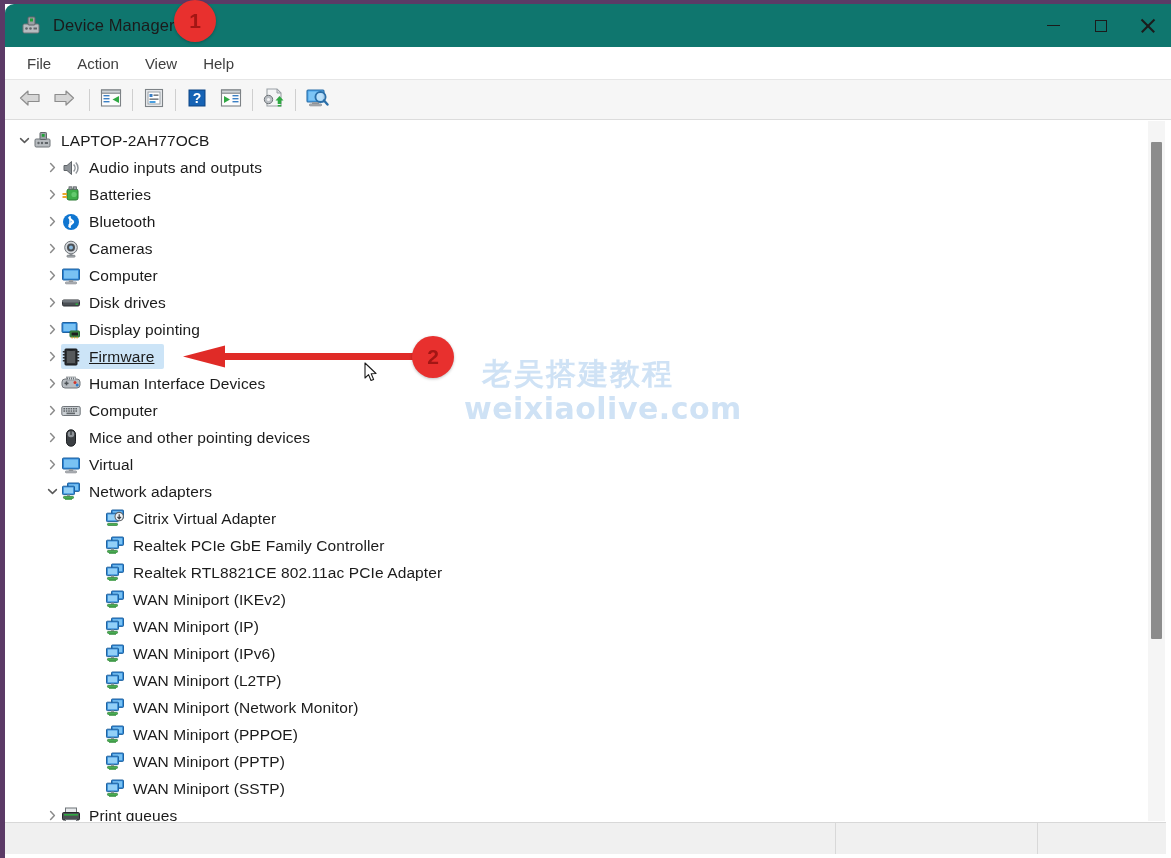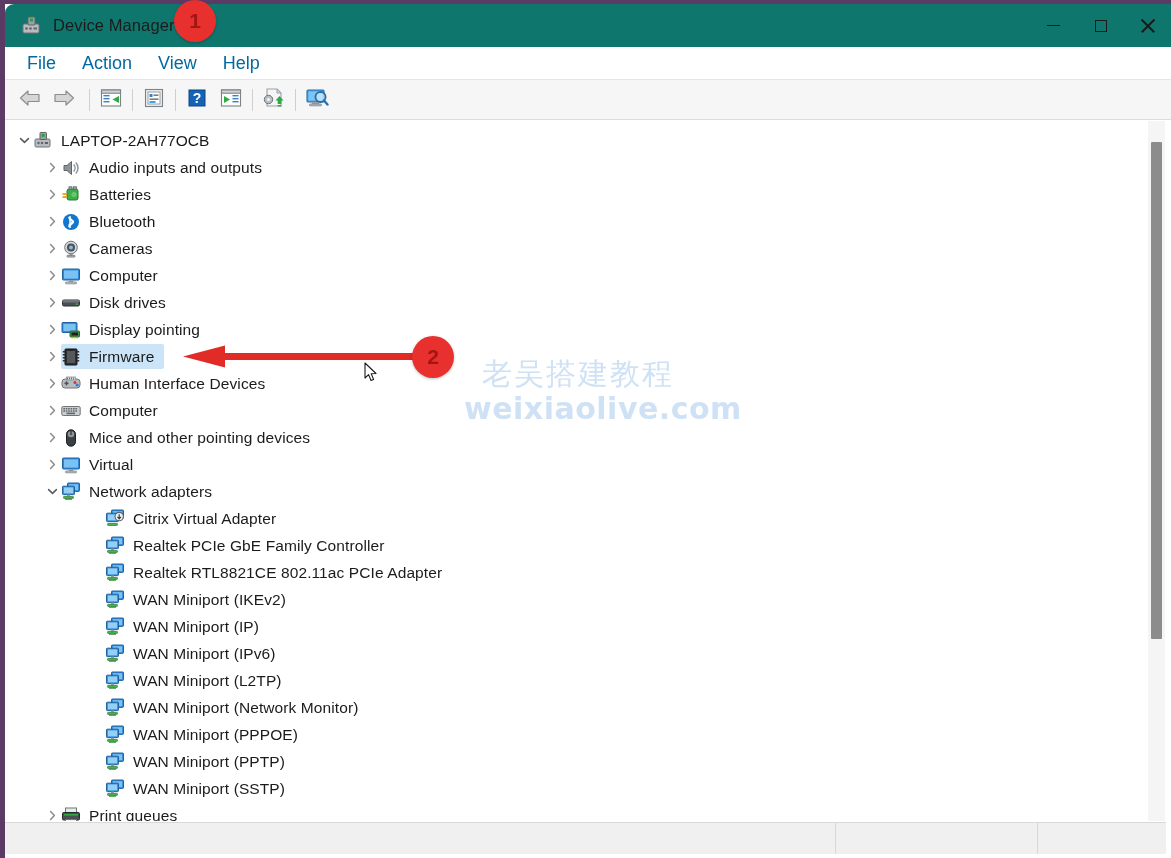--- a/index.html
+++ b/index.html
@@ -77,22 +77,22 @@
   
   #menubar {
     position: absolute;
     left: 5px; top: 47px;
     width: 1166px; height: 33px;
     background: #ffffff;
     display: flex; align-items: center;
     border-bottom: 1px solid #e6e6e6;
   }
   .menu-item {
-    font-size: 18px;
-    color: #0369a1;
+    font-size: 15px;
+    color: #404040;
     padding: 3px 10px;
     margin-left: 6px;
     white-space: nowrap;
   }
   .menu-item:first-child { margin-left: 12px; }
 
   
   #toolbar {
     position: absolute;
     left: 5px; top: 80px;
@@ -153,21 +153,21 @@
     font-size: 15.5px;
     color: #1b1b1b;
     letter-spacing: 0.1px;
   }
   .row.sel .hl {
     position: absolute;
     border-radius: 2px;
     background: #cce4f7;
     z-index: 0;
   }
-  .row.sel .ico, .row.sel .lbl { position: relative; z-index: 1; }
+  .row.sel .ico, .row.sel .lbl { position: relative; z-index: 1; text-decoration: underline; }
 
   
   .lvl0 { padding-left: 10px; }
   .lvl1 { padding-left: 38px; }
   .lvl2 { padding-left: 82px; }
 
   
   #scrollbar {
     position: absolute;
     right: 6px; top: 121px;
@@ -221,21 +221,21 @@
   
   #watermark {
     position: absolute;
     left: 464px; top: 358px;
     z-index: 50;
     pointer-events: none;
   }
   .wm-cn {
     font-size: 30px;
     color: #cfe2f5;
-    font-weight: normal;
+    font-weight: bold;
     letter-spacing: 2px;
     font-family: "DejaVu Sans", sans-serif;
     line-height: 1.05;
     margin-left: 18px;
   }
   .wm-en {
     font-size: 30px;
     color: #cfe2f5;
     font-weight: bold;
     letter-spacing: 0.5px;

